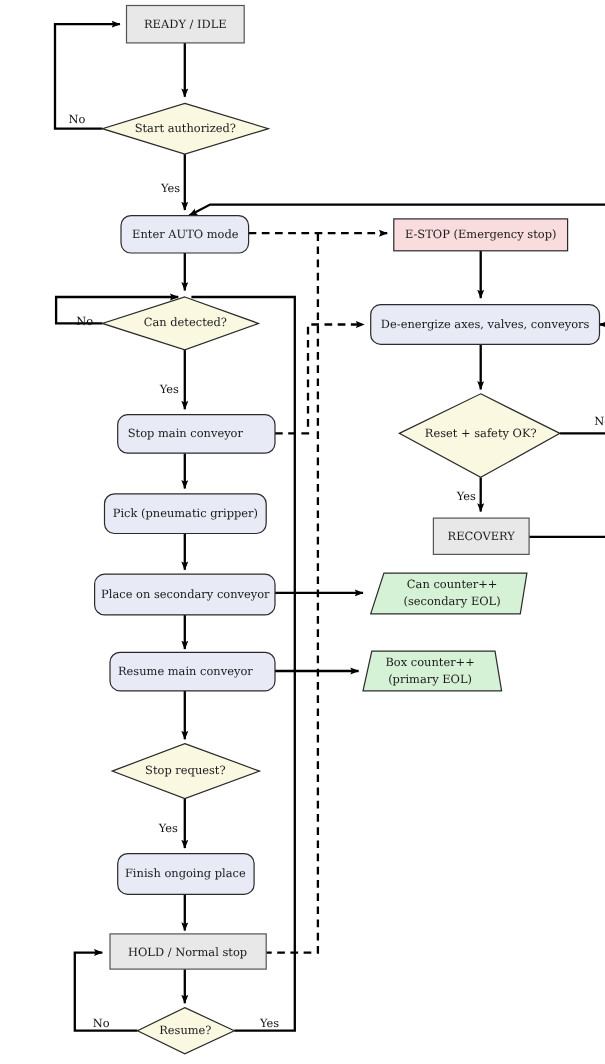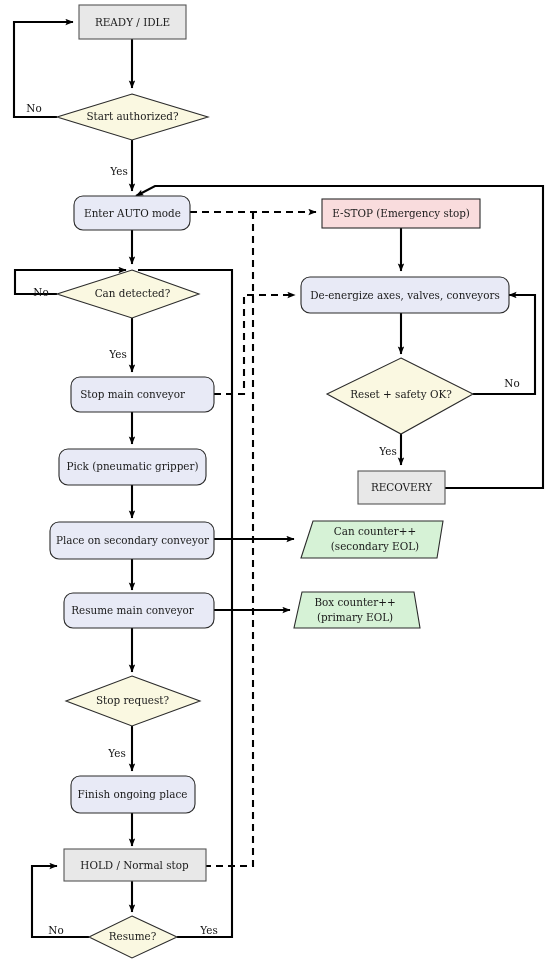--- a/index.html
+++ b/index.html
@@ -1,18 +1,18 @@
 <!DOCTYPE html>
 <html><head>
 <meta charset="utf-8">
 <style>
   html,body{margin:0;padding:0;background:#ffffff;}
   body{width:550px;height:967px;overflow:hidden;
        font-family:"DejaVu Serif","Liberation Serif",serif;}
-  #stage{position:relative;width:464px;height:967px;}
+  #stage{position:relative;width:464px;height:967px;padding-left:36px;}
   svg{display:block;width:550px;height:967px;}
   .nodeText{font-family:"DejaVu Serif","Liberation Serif",serif;
             font-size:10.4px;fill:#1a1a1a;text-anchor:middle;
             dominant-baseline:middle;}
   .edgeLabel{font-family:"DejaVu Serif","Liberation Serif",serif;
              font-size:10.4px;fill:#111111;text-anchor:middle;
              dominant-baseline:middle;}
   .shape{stroke:#2b2b2b;stroke-width:1.1;}
   .shapeDark{stroke:#555555;stroke-width:1.1;}
   .edge{stroke:#000000;stroke-width:2.1;fill:none;

